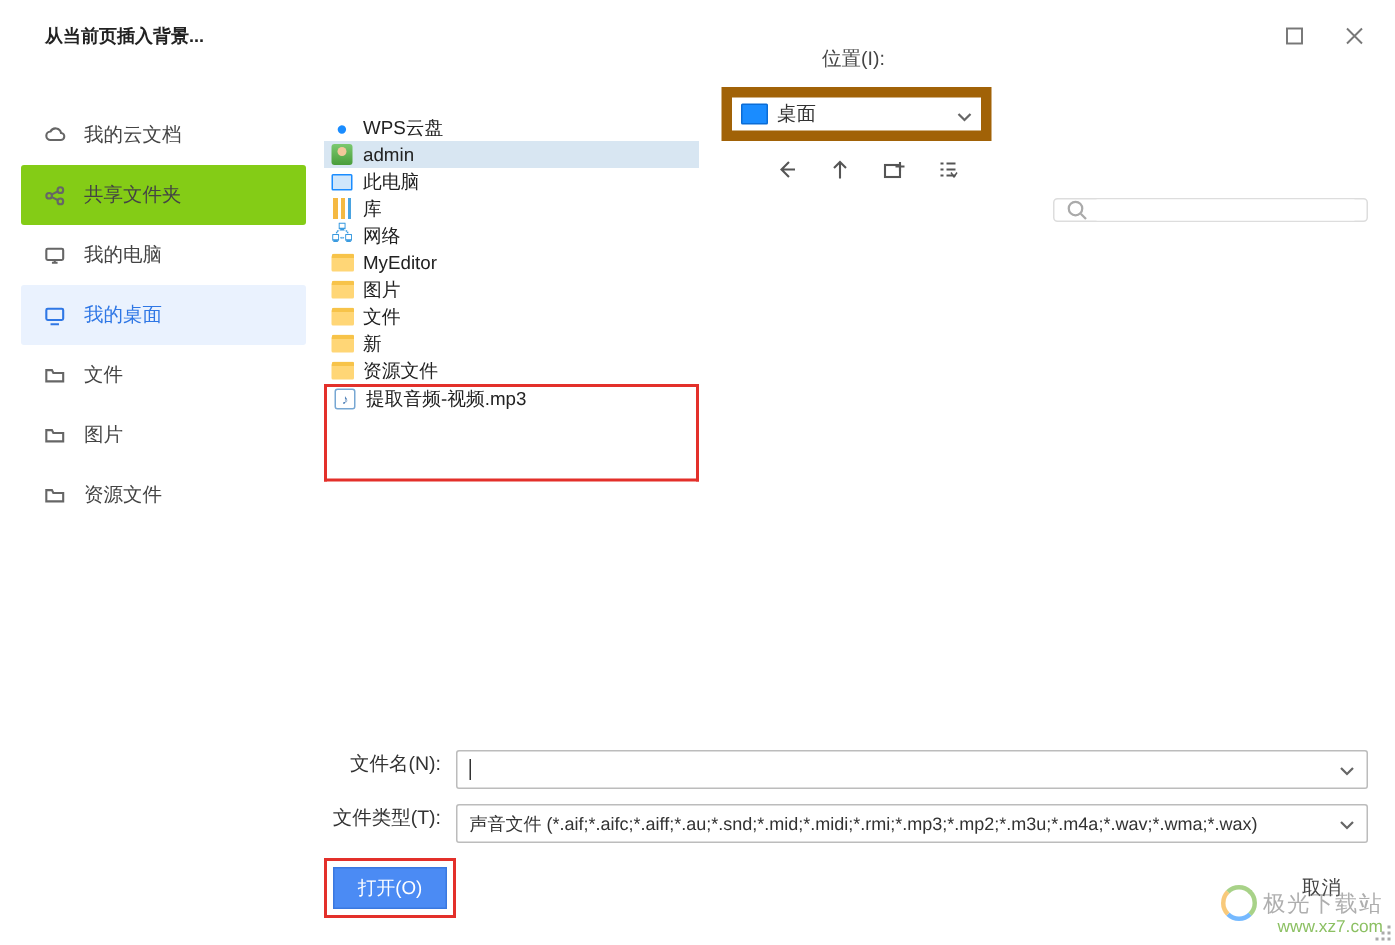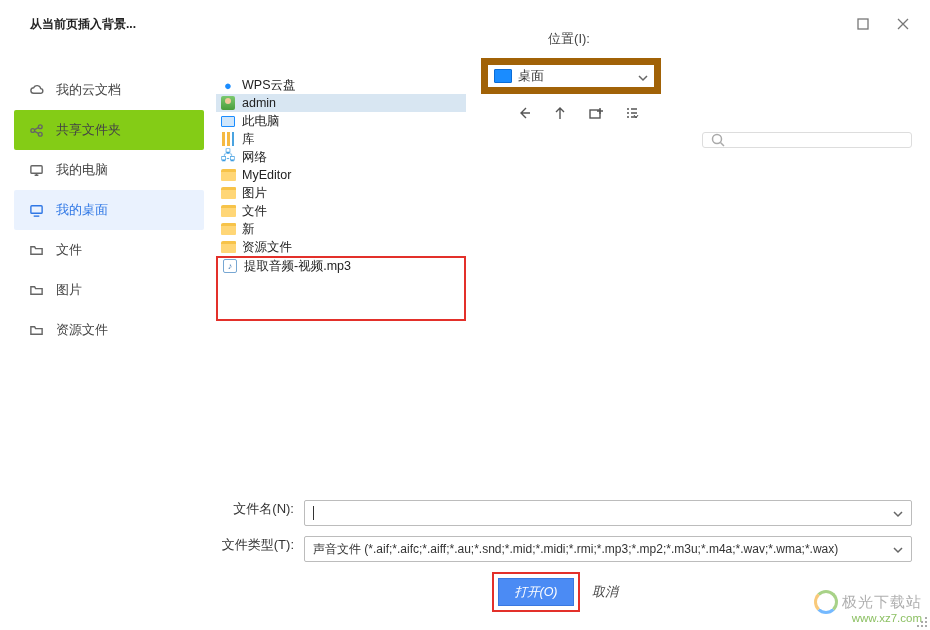--- a/index.html
+++ b/index.html
@@ -37,21 +37,21 @@
 .filepane .row.selected { background: #d8e6f2; }
 .filepane .row .fic { width: 16px; height: 16px; display: flex; align-items: center; justify-content: center; font-size: 13px; }
 .red-box { border: 2.5px solid #e3302a; border-top: none; height: 50px; width: 250px; margin-top: -3px; }
 
 .bottombar { position: absolute; left: 216px; right: 18px; bottom: 18px; }
 .bottombar .frow { display: flex; align-items: flex-start; margin-bottom: 10px; gap: 10px; }
 .bottombar .frow .flbl { width: 78px; text-align: right; color: #333; }
 .bottombar .frow .fsel { flex: 1; height: 26px; border: 1px solid #bcbcbc; border-radius: 2px; padding: 0 8px; display: flex; align-items: center; justify-content: space-between; background: #fff; font-size: 12px; color: #333; }
 .bottombar .frow .fsel.name { color: #222; }
 .bottombar .frow .fsel .caret { width: 10px; height: 10px; }
-.bottombar .actions { display: flex; justify-content: center; gap: 12px; align-items: center; padding-right: 18px; margin-top: 6px; font-style: italic; }
+.bottombar .actions { display: flex; justify-content: space-between; gap: 12px; align-items: center; padding-right: 18px; margin-top: 6px; }
 .bottombar .open-wrap { border: 2.5px solid #e3302a; padding: 4px; }
 .bottombar .open-btn { background: #4b8bf4; color: #fff; border: 1px solid #3a78e0; width: 76px; height: 28px; display: flex; align-items: center; justify-content: center; font-size: 12.5px; cursor: pointer; }
 .bottombar .cancel-btn { color: #444; cursor: pointer; }
 
 .watermark { position: absolute; right: 8px; bottom: 6px; text-align: right; pointer-events: none; }
 .watermark .wlogo { display: flex; align-items: center; justify-content: flex-end; gap: 4px; opacity: 0.6; }
 .watermark .wlogo .orb { width: 24px; height: 24px; border-radius: 50%; border: 3px solid #6fb53a; border-left-color: #f5a623; border-bottom-color: #1a8cff; position: relative; }
 .watermark .wtext { color: #7a7a7a; font-size: 15px; letter-spacing: 1px; }
 .watermark .wurl { color: #8cc063; font-size: 11.5px; margin-top: -2px; }
 

